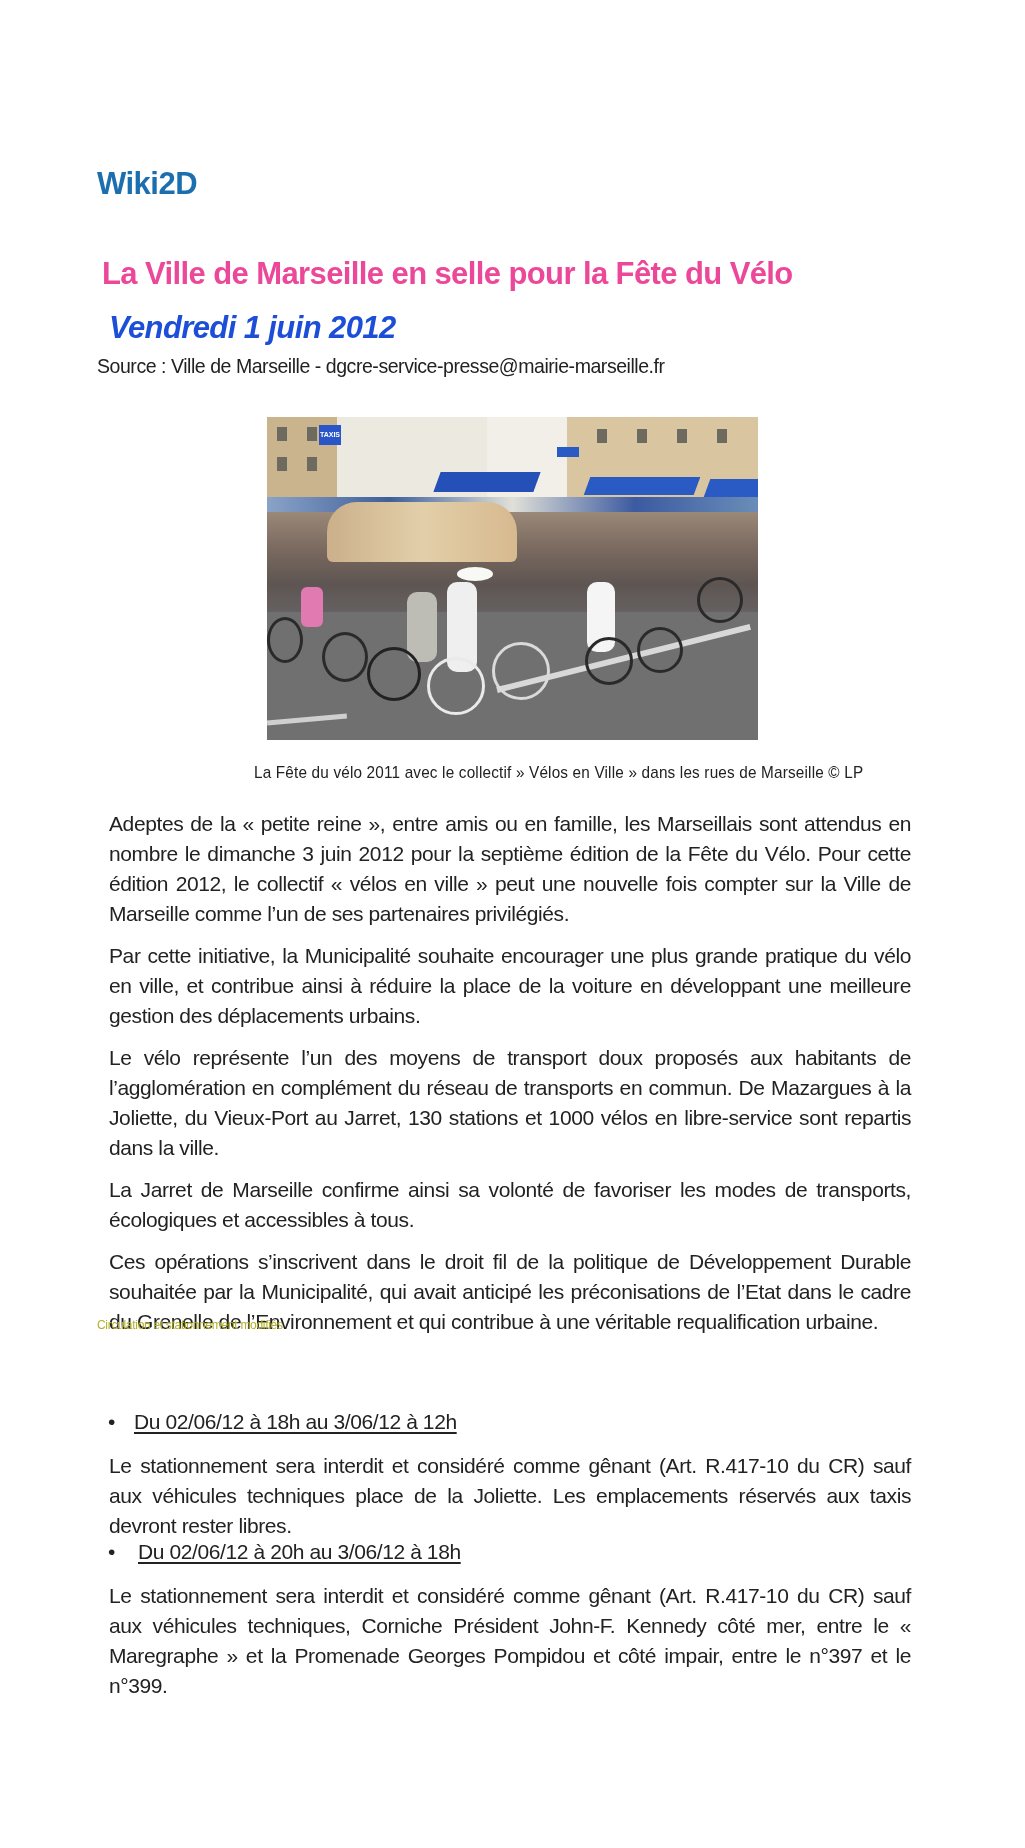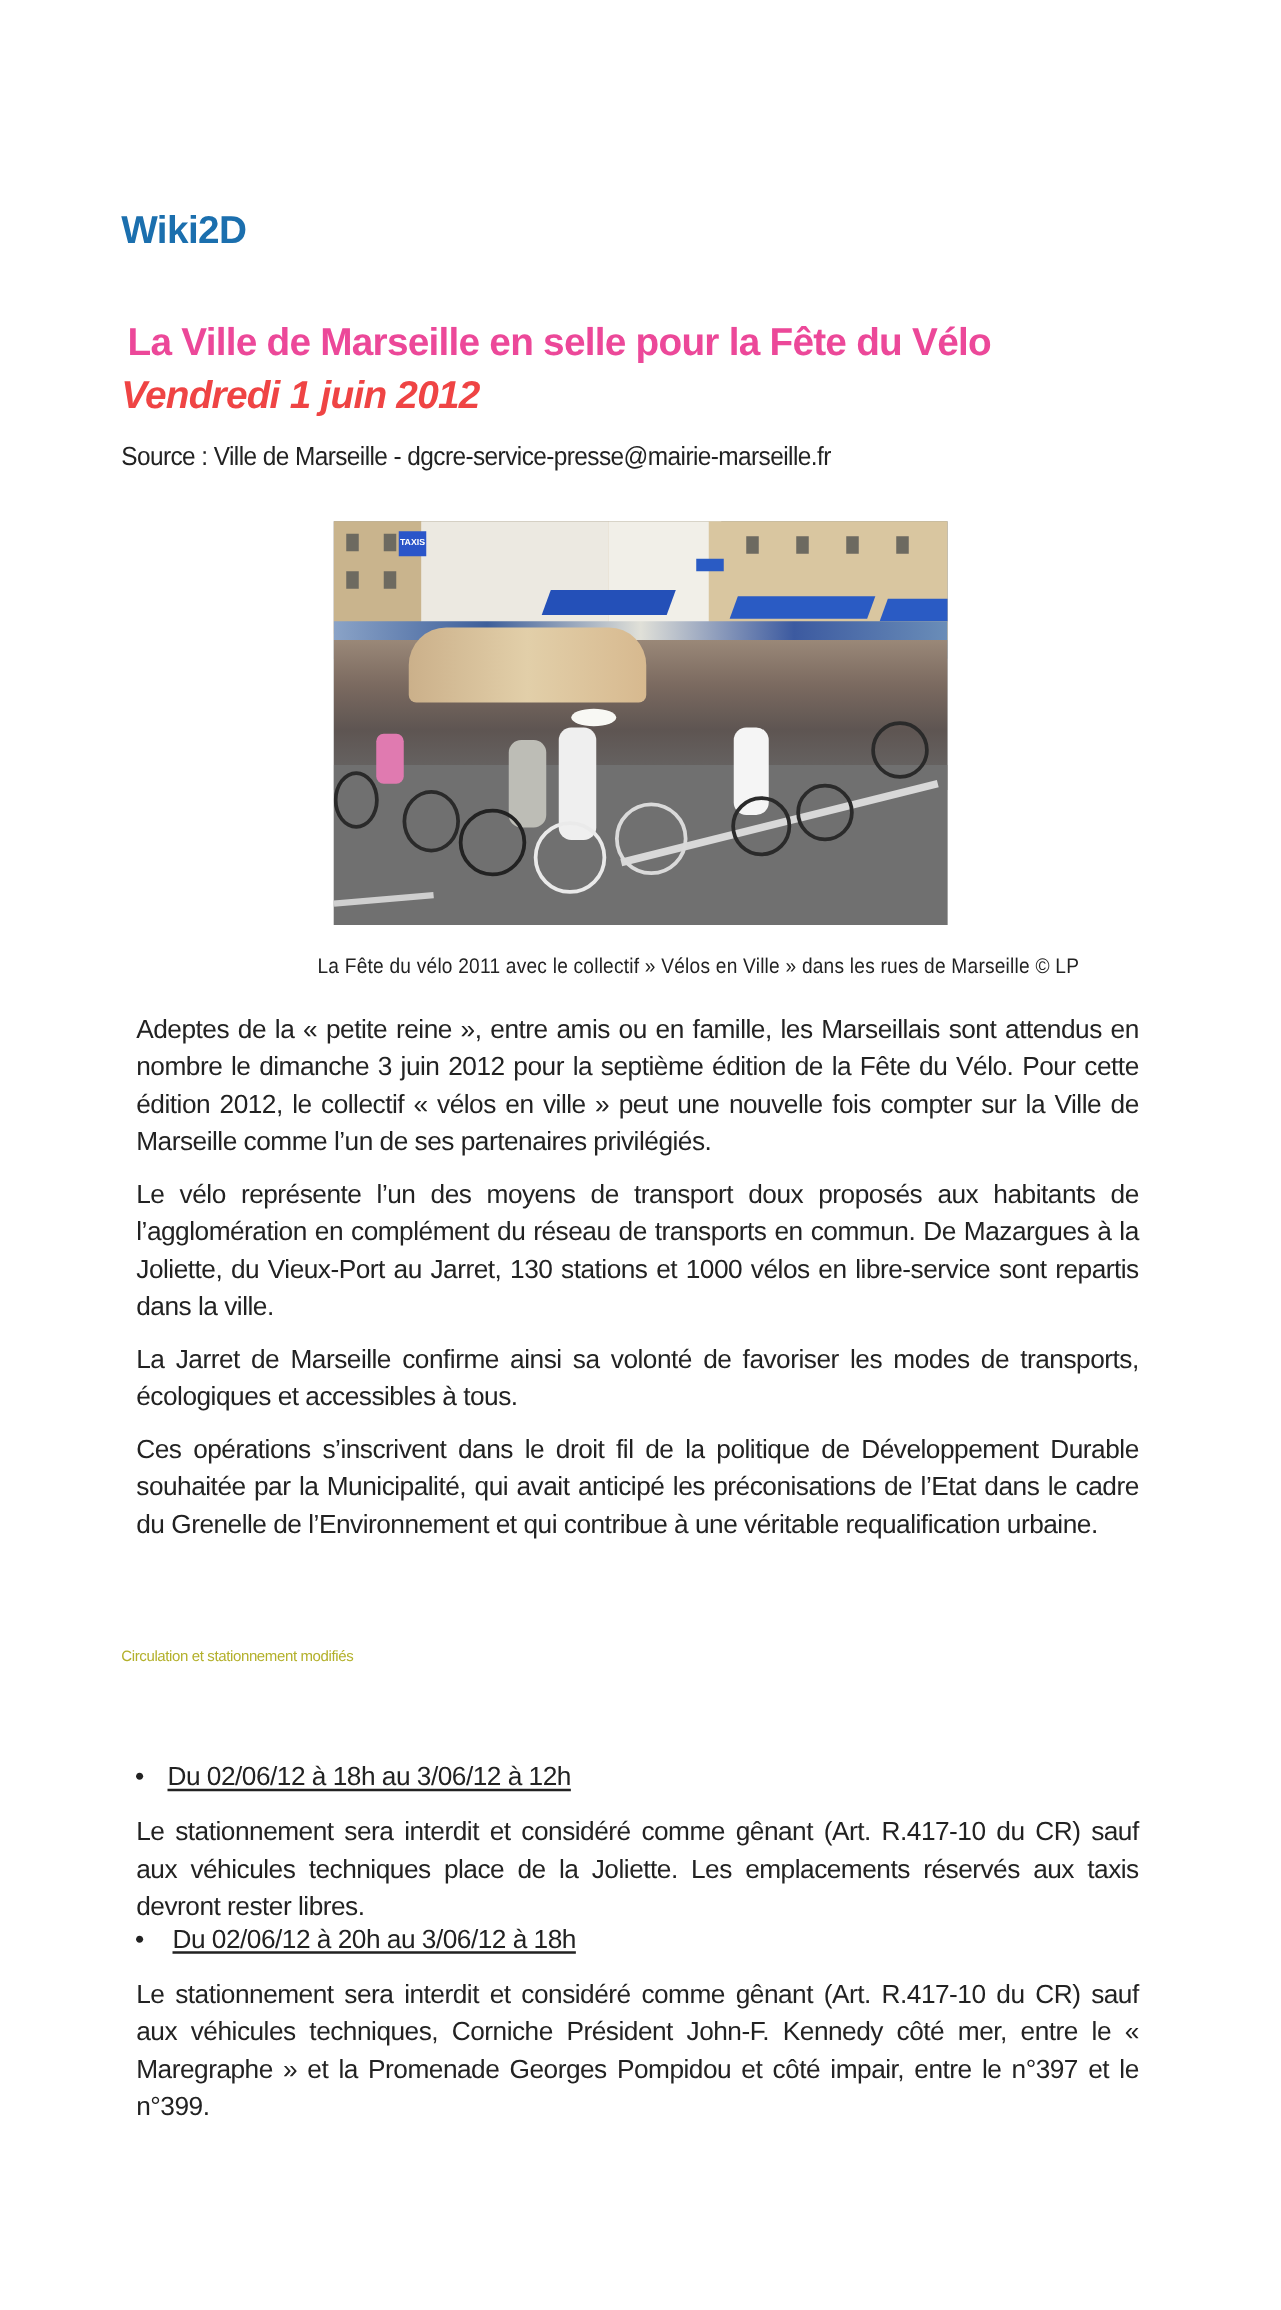--- a/index.html
+++ b/index.html
@@ -4,21 +4,21 @@
 <style>
   html, body { margin: 0; padding: 0; background: #ffffff; }
   body { width: 1025px; height: 1848px; position: relative; overflow: hidden;
          font-family: "Liberation Sans", sans-serif; color: #1a1a1a; }
   .page { position: absolute; left: 0; top: 16px; width: 866px; height: 1848px; }
   .site-name { position: absolute; left: 97px; top: 150px; font-size: 31px; font-weight: bold;
                color: #1b6fae; letter-spacing: -0.5px; margin: 0; }
   .title { position: absolute; left: 97px; top: 235px; font-size: 31px; font-weight: bold;
            color: #ec4899; letter-spacing: -0.6px; margin: 5px; white-space: nowrap; }
   .date { position: absolute; left: 97px; top: 282px; font-size: 31px; font-weight: bold;
-          font-style: italic; color: #ef4444; letter-spacing: -0.6px; margin: 0; }
+          font-style: italic; color: #1d4ed8; letter-spacing: -0.6px; margin: 12px; }
   .source { position: absolute; left: 97px; top: 338px; font-size: 21px; color: #222;
             letter-spacing: -0.5px; transform: scaleX(0.93); transform-origin: left; white-space: nowrap; }
   .photo { position: absolute; left: 267px; top: 401px; width: 491px; height: 323px;
            overflow: hidden; background: #6f6f6f; }
   .photo div { position: absolute; }
   .caption { position: absolute; left: 254px; top: 747px; font-size: 17px; color: #222;
              white-space: nowrap; transform: scaleX(0.9); transform-origin: left; letter-spacing: 0.2px; }
   .body-block { position: absolute; left: 97px; width: 826px; font-size: 21px; line-height: 30px;
                 color: #222; text-align: justify; letter-spacing: -0.4px; }
   .body-block p { margin: 12px; }
@@ -76,20 +76,21 @@
     <div style="left:370px;top:210px;width:40px;height:40px;border:3px solid #2a2a2a;border-radius:50%;"></div>
     <div style="left:55px;top:215px;width:40px;height:44px;border:3px solid #2a2a2a;border-radius:50%;"></div>
     <div style="left:0;top:200px;width:30px;height:40px;border:3px solid #2a2a2a;border-radius:50%;"></div>
     <div style="left:430px;top:160px;width:40px;height:40px;border:3px solid #2a2a2a;border-radius:50%;"></div>
   </div>
 
   <div class="caption">La Fête du vélo 2011 avec le collectif  » Vélos en Ville » dans les rues de Marseille © LP</div>
 
   <div class="body-block" style="top:781px;">
     <p>Adeptes de la « petite reine », entre amis ou en famille, les Marseillais sont attendus en nombre le dimanche 3 juin 2012 pour la septième édition de la Fête du Vélo. Pour cette édition 2012, le collectif « vélos en ville » peut une nouvelle fois compter sur la Ville de Marseille comme l’un de ses partenaires privilégiés.</p>
+    <p>Par cette initiative, la Municipalité souhaite encourager une plus grande pratique du vélo en ville, et contribue ainsi à réduire la place de la voiture en développant une meilleure gestion des déplacements urbains.</p>
     <p>Le vélo représente l’un des moyens de transport doux proposés aux habitants de l’agglomération en complément du réseau de transports en commun. De Mazargues à la Joliette, du Vieux-Port au Jarret, 130 stations et 1000 vélos en libre-service sont repartis dans la ville.</p>
     <p>La Jarret de Marseille confirme ainsi sa volonté de favoriser les modes de transports, écologiques et accessibles à tous.</p>
     <p style="margin-top:6px;">Ces opérations s’inscrivent dans le droit fil de la politique de Développement Durable souhaitée par la Municipalité, qui avait anticipé les préconisations de l’Etat dans le cadre du Grenelle de l’Environnement et qui contribue à une véritable requalification urbaine.</p>
   </div>
 
   <div class="section-label">Circulation et stationnement modifiés</div>
 
 
   <div class="bullet" style="top:1394px;">
     <span class="dot">•</span><span class="range">Du 02/06/12 à 18h au 3/06/12 à 12h</span>

